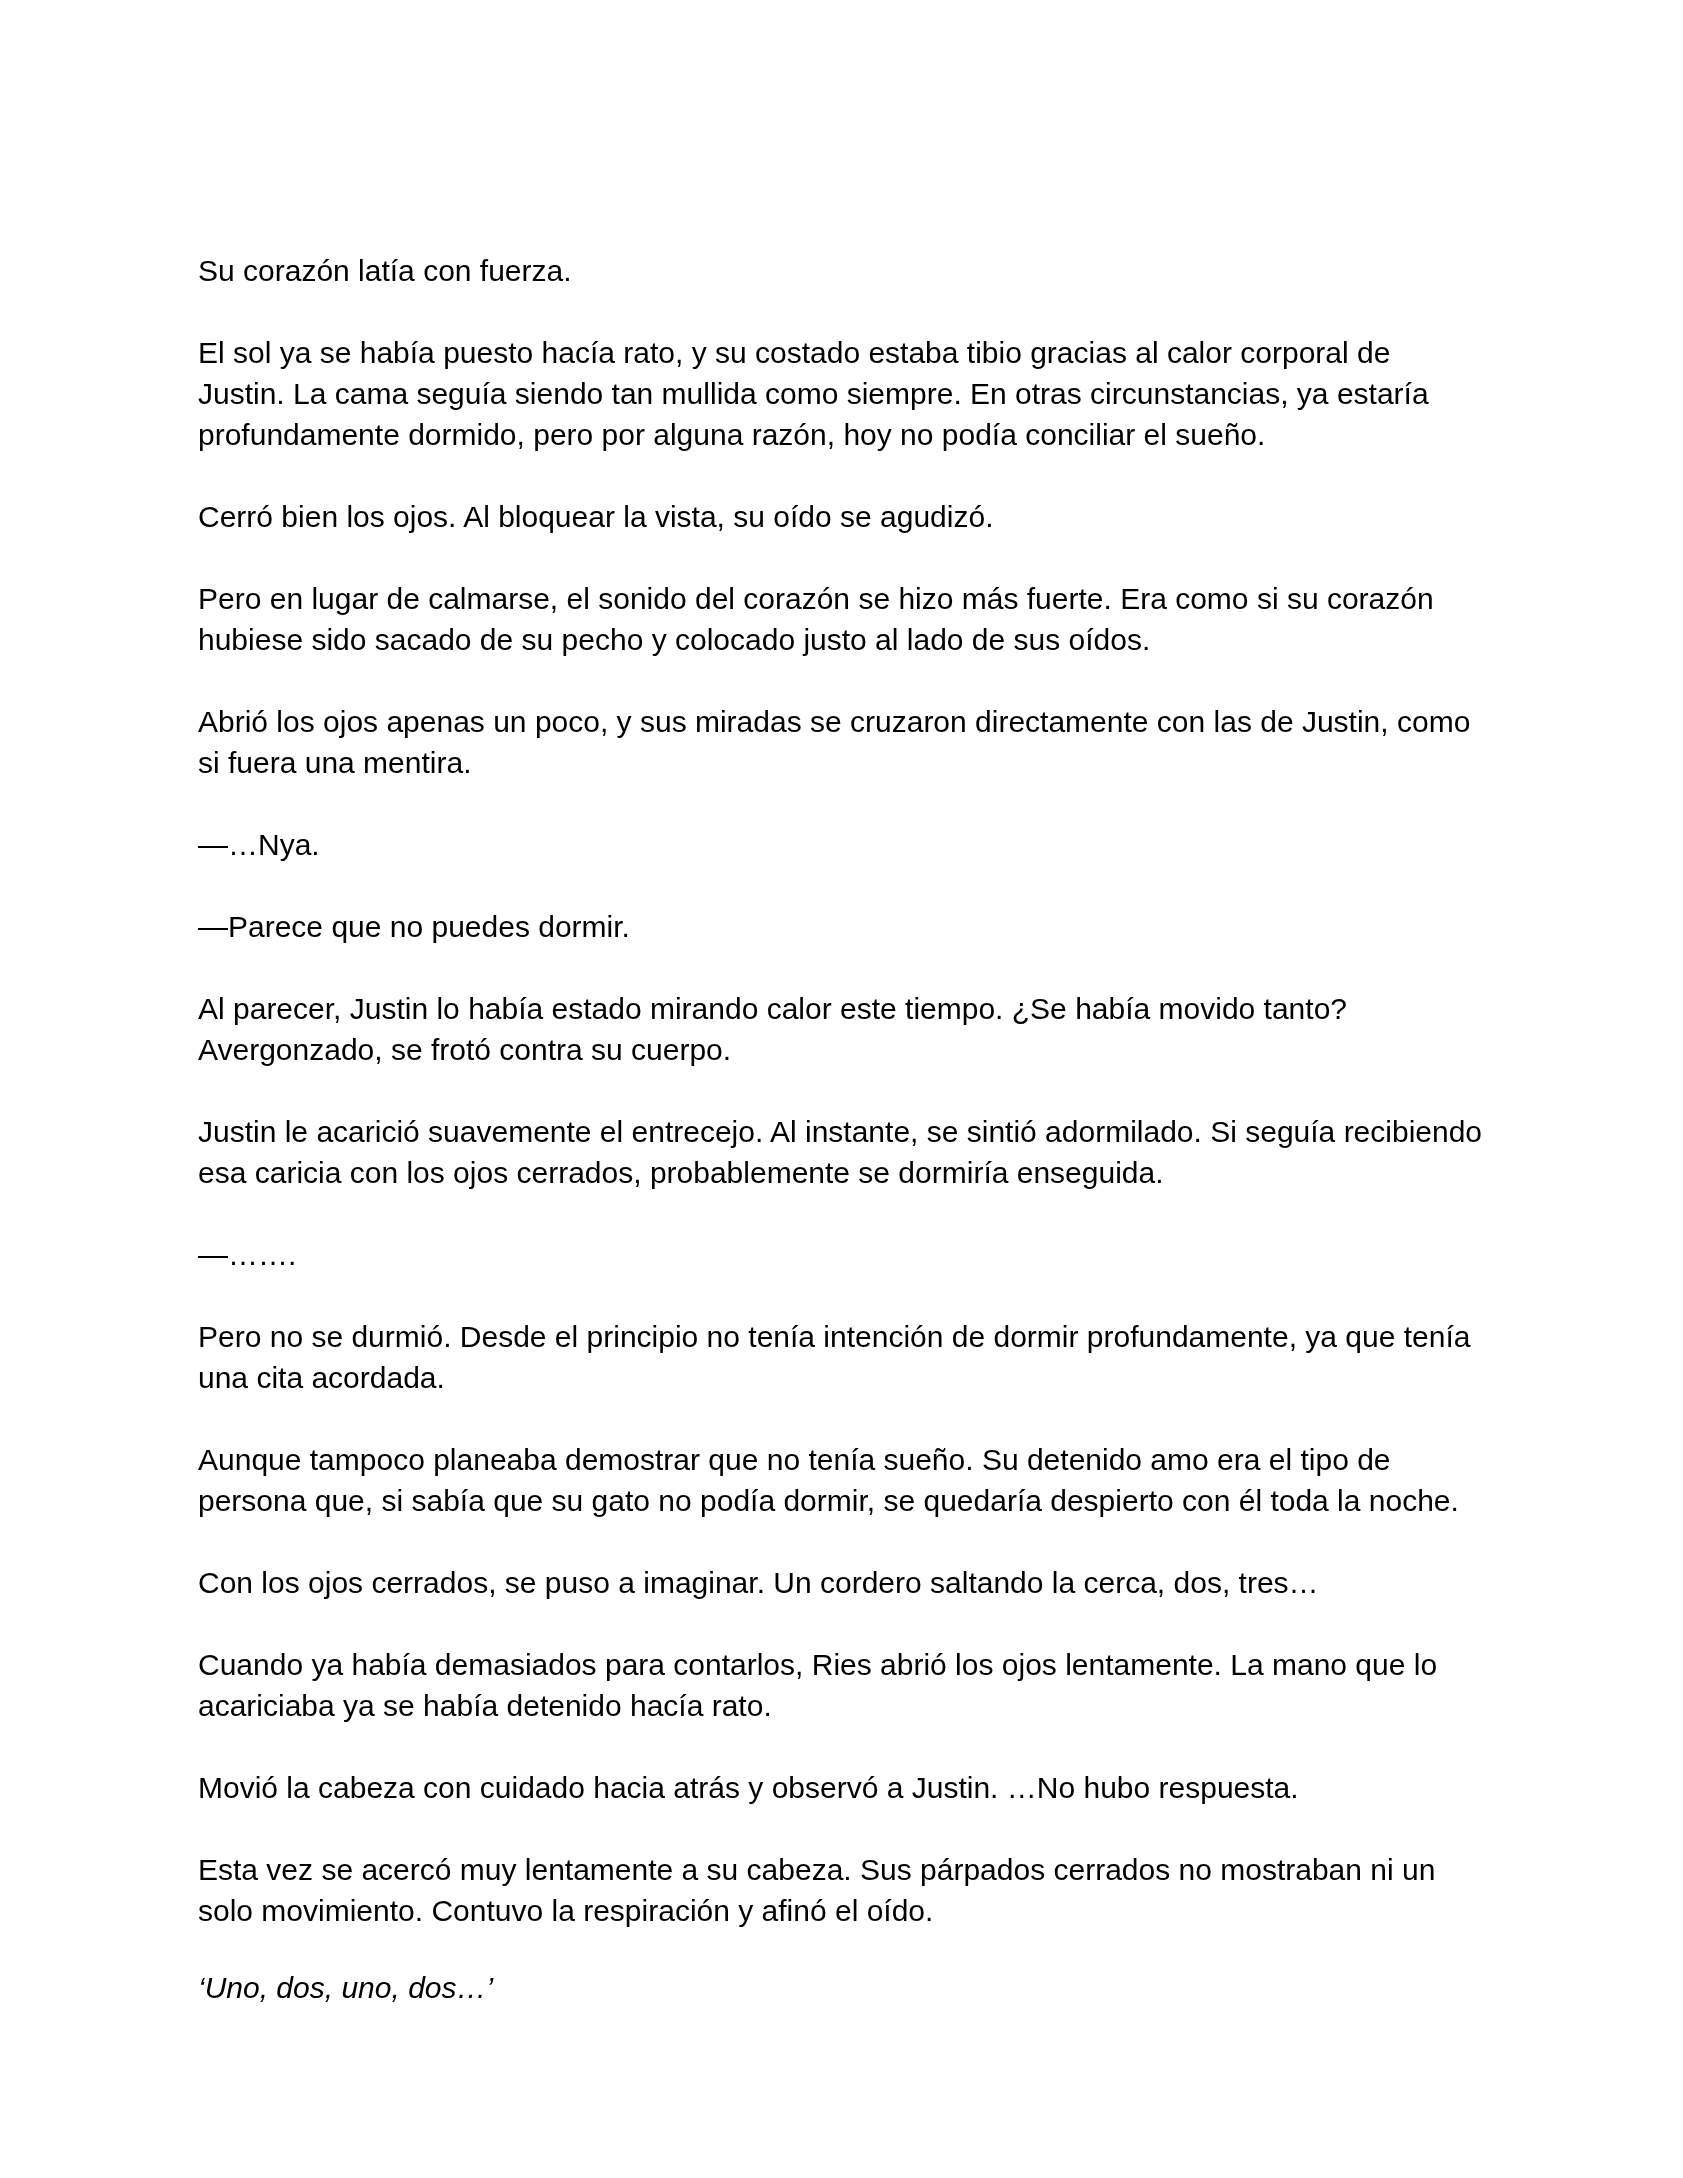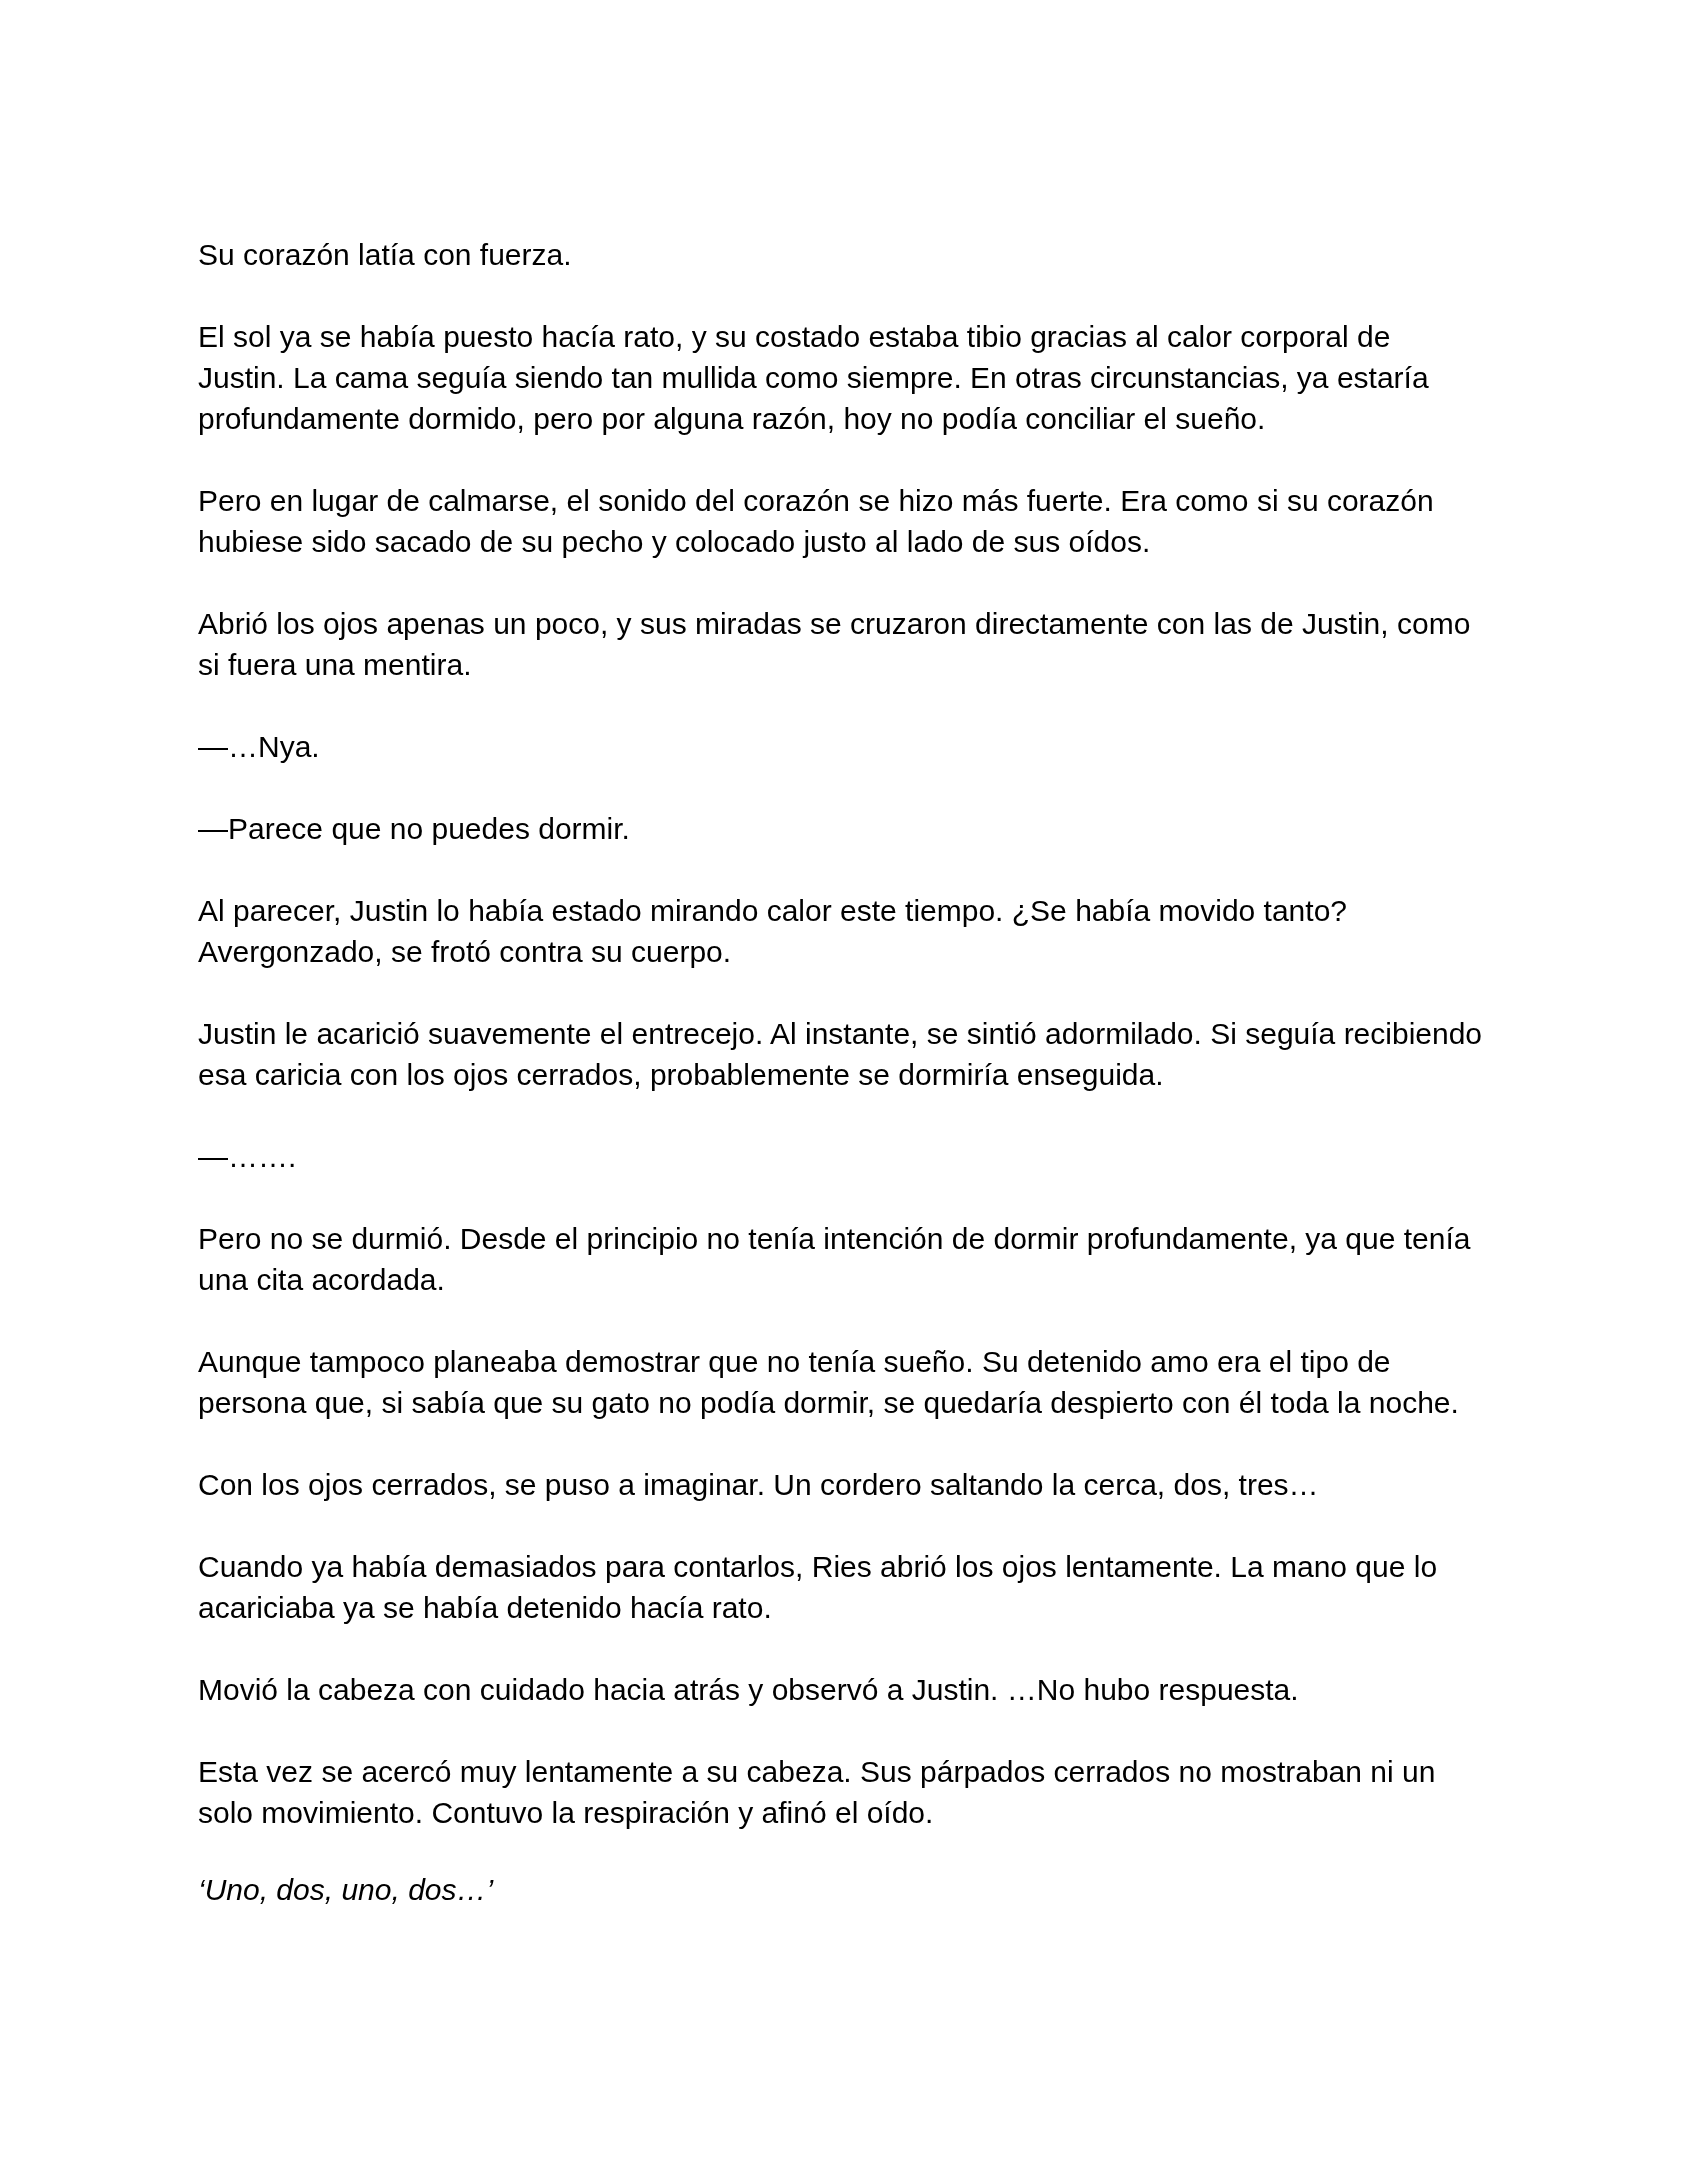--- a/index.html
+++ b/index.html
@@ -20,33 +20,34 @@
   .page p {
     font-family: "Liberation Sans", "DejaVu Sans", sans-serif;
     font-size: 30px;
     line-height: 41px;
     color: #000000;
     margin: 41px 0 0 0;
     width: 1287px;
     word-wrap: break-word;
   }
   .page p:first-of-type {
-    margin-top: 0;
+    margin-top: 16px;
   }
   .page p.italic {
     font-style: italic;
     margin-top: 36px;
   }
 </style>
 </head>
 <body>
 
 <div class="page">
   <p>Su corazón latía con fuerza.</p>
   <p>El sol ya se había puesto hacía rato, y su costado estaba tibio gracias al calor corporal de Justin. La cama seguía siendo tan mullida como siempre. En otras circunstancias, ya estaría profundamente dormido, pero por alguna razón, hoy no podía conciliar el sueño.</p>
+  <p>Cerró bien los ojos. Al bloquear la vista, su oído se agudizó.</p>
   <p>Pero en lugar de calmarse, el sonido del corazón se hizo más fuerte. Era como si su corazón hubiese sido sacado de su pecho y colocado justo al lado de sus oídos.</p>
   <p>Abrió los ojos apenas un poco, y sus miradas se cruzaron directamente con las de Justin, como si fuera una mentira.</p>
   <p>—…Nya.</p>
   <p>—Parece que no puedes dormir.</p>
   <p>Al parecer, Justin lo había estado mirando calor este tiempo. ¿Se había movido tanto? Avergonzado, se frotó contra su cuerpo.</p>
   <p>Justin le acarició suavemente el entrecejo. Al instante, se sintió adormilado. Si seguía recibiendo esa caricia con los ojos cerrados, probablemente se dormiría enseguida.</p>
   <p>—…….</p>
   <p>Pero no se durmió. Desde el principio no tenía intención de dormir profundamente, ya que tenía una cita acordada.</p>
   <p>Aunque tampoco planeaba demostrar que no tenía sueño. Su detenido amo era el tipo de persona que, si sabía que su gato no podía dormir, se quedaría despierto con él toda la noche.</p>
   <p>Con los ojos cerrados, se puso a imaginar. Un cordero saltando la cerca, dos, tres…</p>

